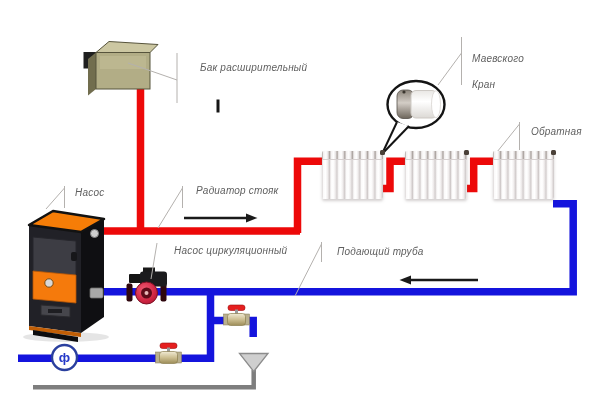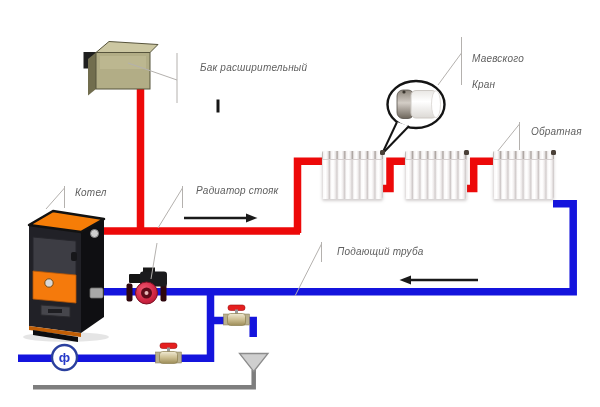--- a/index.html
+++ b/index.html
@@ -179,19 +179,20 @@
   </div>
   <div class="radiator" style="left:492.5px;width:61.5px;">
     <div class="caps"></div>
     <div class="vent"></div>
   </div>
 
   <div class="lbl" style="left:200px;top:62px;">Бак расширительный</div>
   <div class="lbl" style="left:472px;top:45px;margin-top:34px;">Кран</div>
   <div class="lbl" style="left:472px;top:53px;">Маевского</div>
   <div class="lbl" style="left:531px;top:126px;">Обратная</div>
-  <div class="lbl" style="left:75px;top:187px;">Котел</div>
+  <div class="lbl" style="left:75px;top:187px;">Насос</div>
   <div class="lbl" style="left:196px;top:185px;">Радиатор стояк</div>
+  <div class="lbl" style="left:174px;top:245px;">Насос циркуляционный</div>
   <div class="lbl" style="left:337px;top:246px;">Подающий труба</div>
 
   <div id="filter-glyph">ф</div>
 
 </div>
 
 </body></html>

